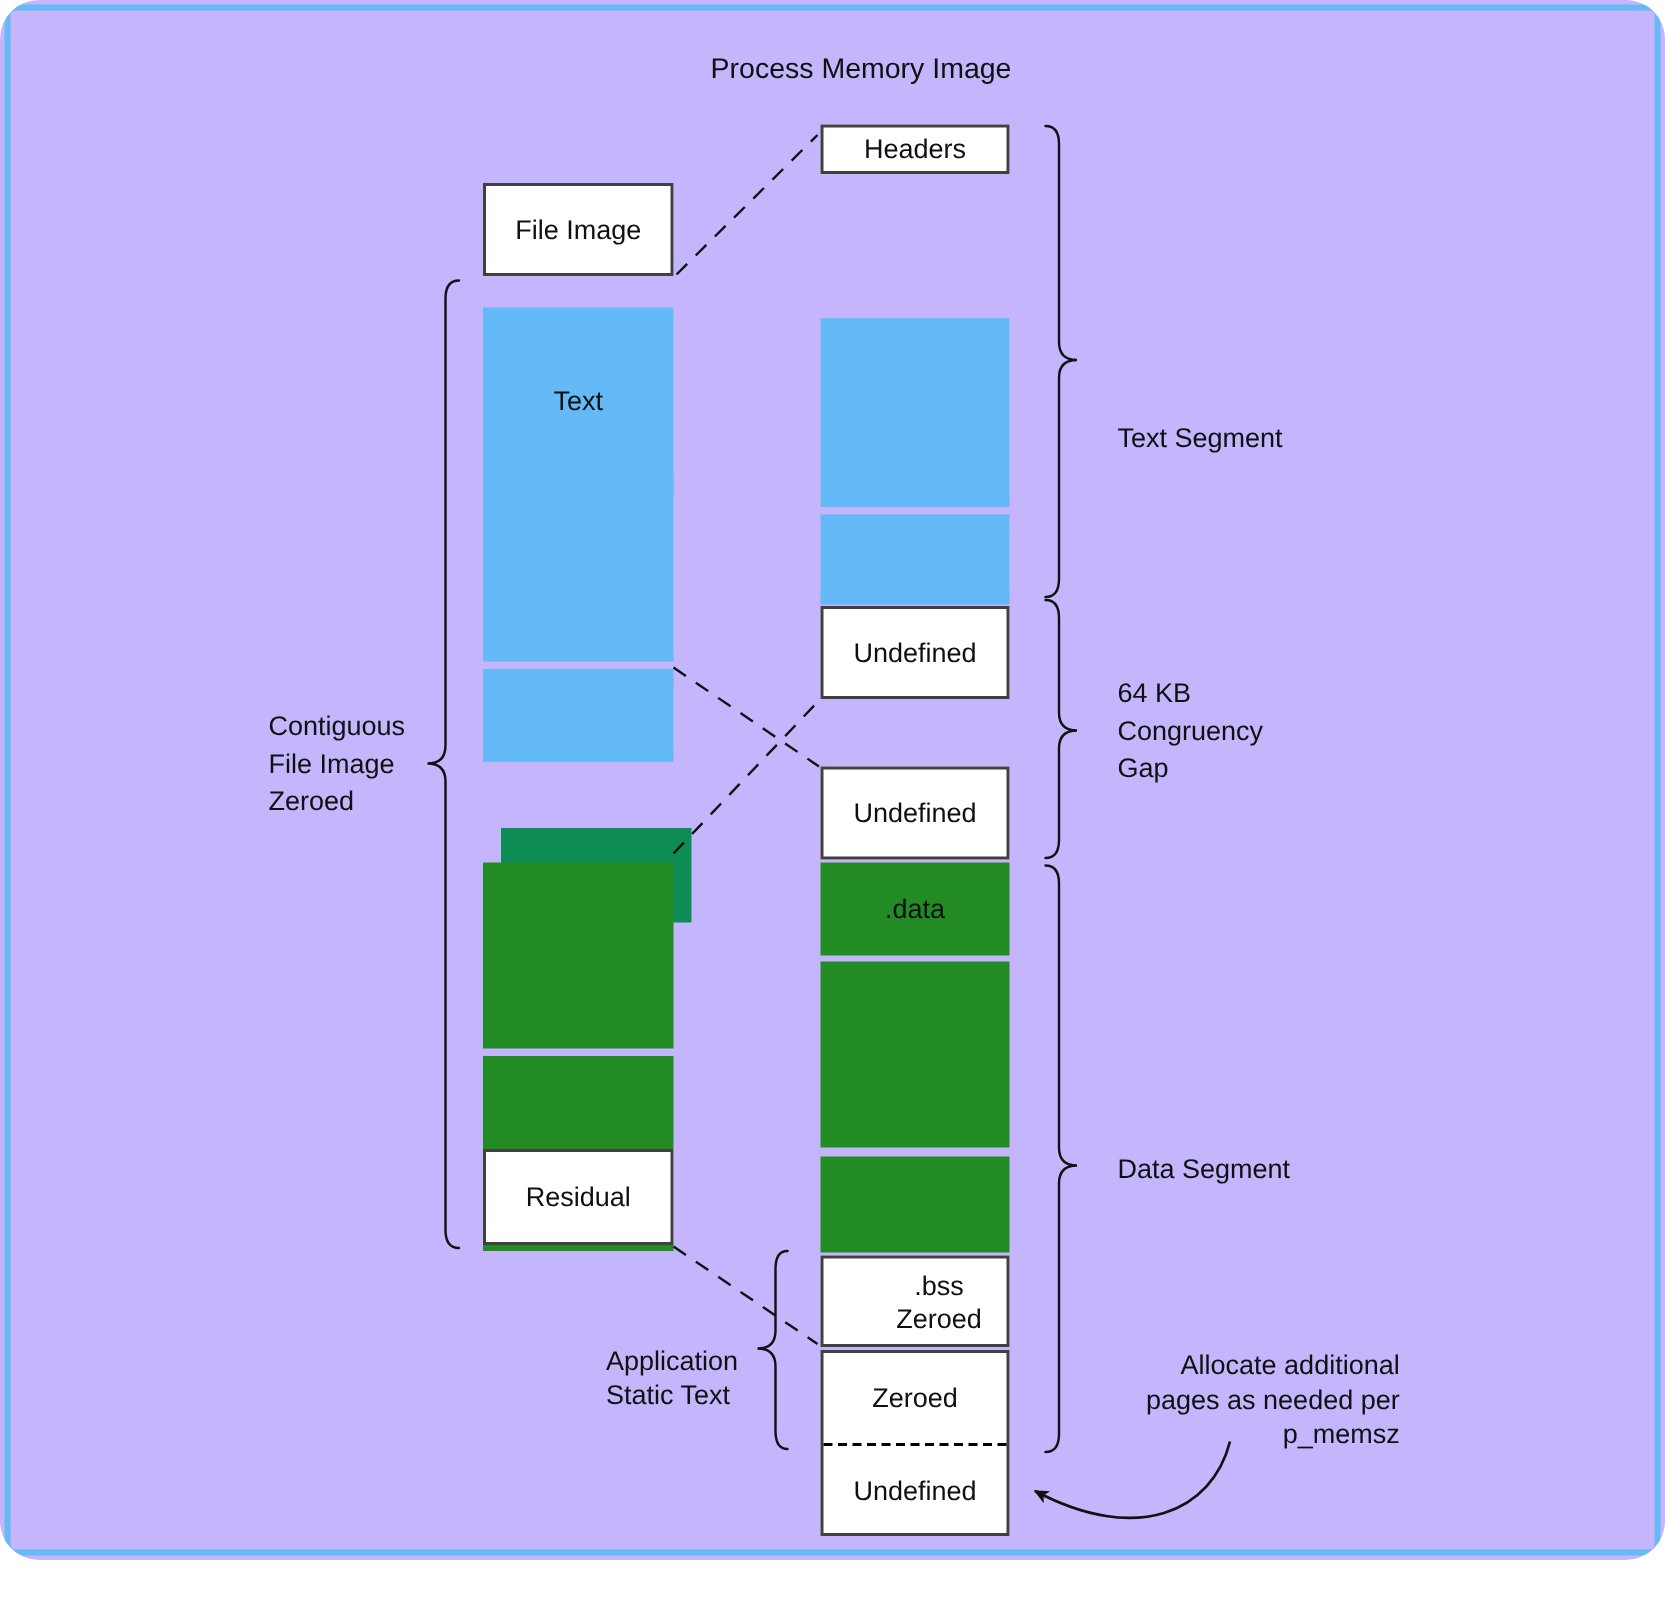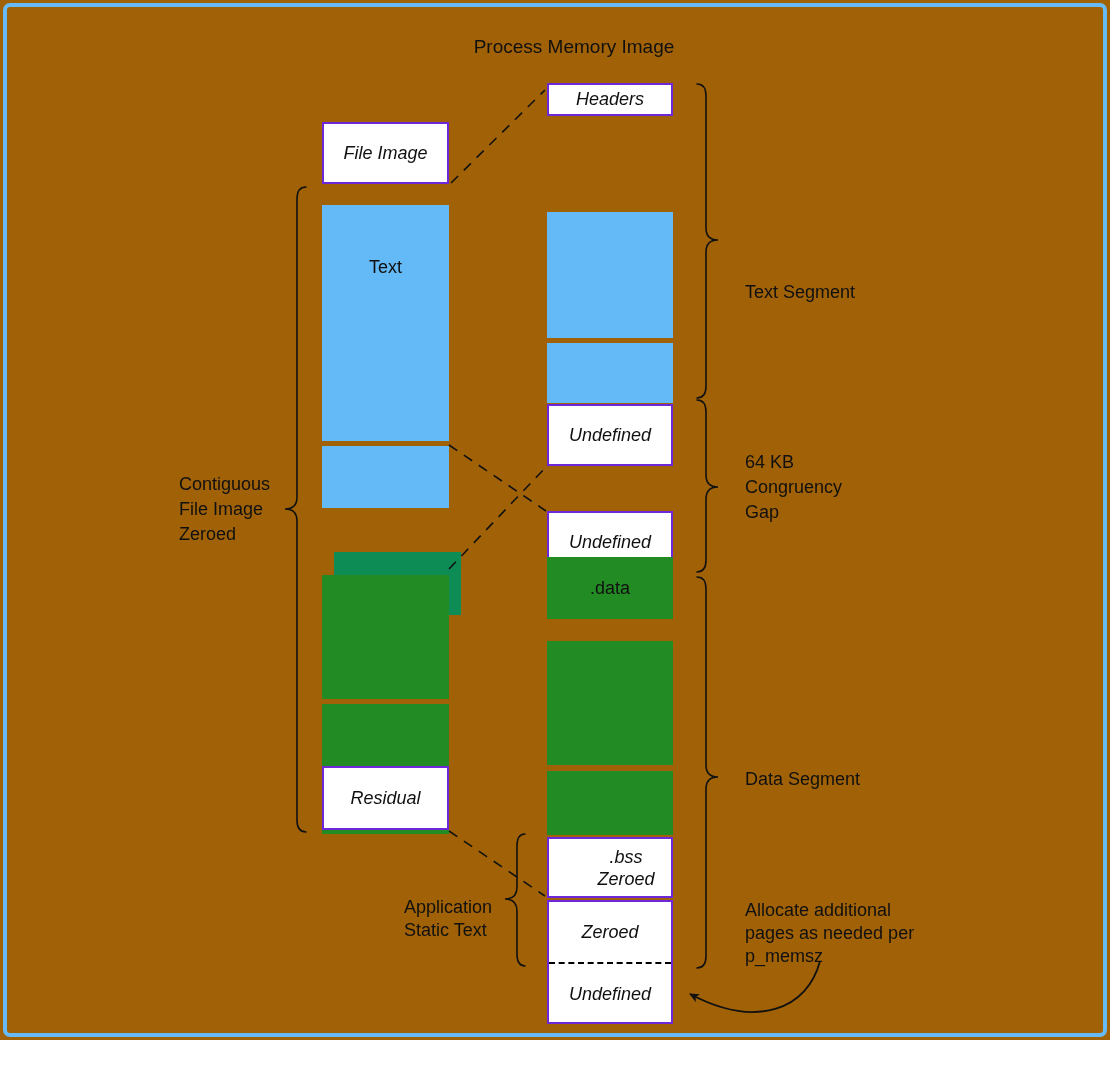--- a/index.html
+++ b/index.html
@@ -4,37 +4,38 @@
 <style>
   :root{
     --page_blue:#64B9F7;
     --data_teal:#0E8C56;
     --data_green:#238B23;
     --frame_blue:#66BBF7;
     --ink:#111111;
   }
   html,body{margin:0;padding:0;background:#ffffff;}
   .canvas{
-    position:relative;width:1110px;height:1040px;background:#a16207;
+    position:relative;width:1110px;height:1040px;background:#c4b5fd;
     font-family:"Liberation Sans","DejaVu Sans",sans-serif;color:var(--ink);
     overflow:hidden;
+    border-radius:26px;
   }
   .frame{
     position:absolute;left:3px;top:3px;right:3px;bottom:3px;
     border:4px solid var(--frame_blue);border-radius:7px;pointer-events:none;
   }
   .block{
     position:absolute;display:flex;align-items:center;justify-content:center;
     font-size:18px;color:#101010;box-sizing:border-box;
   }
   .blue{background:var(--page_blue);}
   .teal{background:var(--data_teal);}
   .green{background:var(--data_green);}
   .whitebox{
-    background:#ffffff;border:2px solid #6d28d9;font-style:italic;
+    background:#ffffff;border:2px solid #404040;
   }
   .label{
     position:absolute;font-size:18px;line-height:25px;color:#101010;white-space:nowrap;
   }
   .label span{display:block;}
   .title{
     position:absolute;font-size:19px;color:#101010;text-align:center;
   }
   .combo-top,.combo-bottom{
     position:absolute;left:0;width:100%;display:flex;align-items:center;justify-content:center;
@@ -81,21 +82,21 @@
   <div class="block blue" style="left:547px;top:343px;width:126px;height:60px;"></div>
 
   <div class="block whitebox" style="left:547px;top:404px;width:126px;height:62px;">
     <span>Undefined</span>
   </div>
 
   <div class="block whitebox" style="left:547px;top:511px;width:126px;height:62px;">
     <span>Undefined</span>
   </div>
 
-  <div class="block green" style="left:547px;top:557px;width:126px;height:62px;">
+  <div class="block green" style="left:547px;top:575px;width:126px;height:62px;">
     <span>.data</span>
   </div>
   <div class="block green" style="left:547px;top:641px;width:126px;height:124px;"></div>
   <div class="block green" style="left:547px;top:771px;width:126px;height:64px;"></div>
 
   <div class="block whitebox" style="left:547px;top:837px;width:126px;height:61px;flex-direction:column;line-height:22px;padding-left:32px;">
     <span>.bss</span>
     <span>Zeroed</span>
   </div>
 
@@ -117,21 +118,21 @@
   <div class="label" style="left:745px;top:232px;margin-top:48px;">Text Segment</div>
 
   <div class="label" style="left:745px;top:450px;">
     <span>64 KB</span>
     <span>Congruency</span>
     <span>Gap</span>
   </div>
 
   <div class="label" style="left:745px;top:767px;">Data Segment</div>
 
-  <div class="label" style="left:745px;top:899px;line-height:23px;">
+  <div class="label" style="left:764px;top:899px;line-height:23px;text-align:right;">
     <span>Allocate additional</span>
     <span>pages as needed per</span>
     <span>p_memsz</span>
   </div>
 
   <div class="label" style="left:404px;top:876px;line-height:23px;margin-top:20px;">
     <span>Application</span>
     <span>Static Text</span>
   </div>
 

